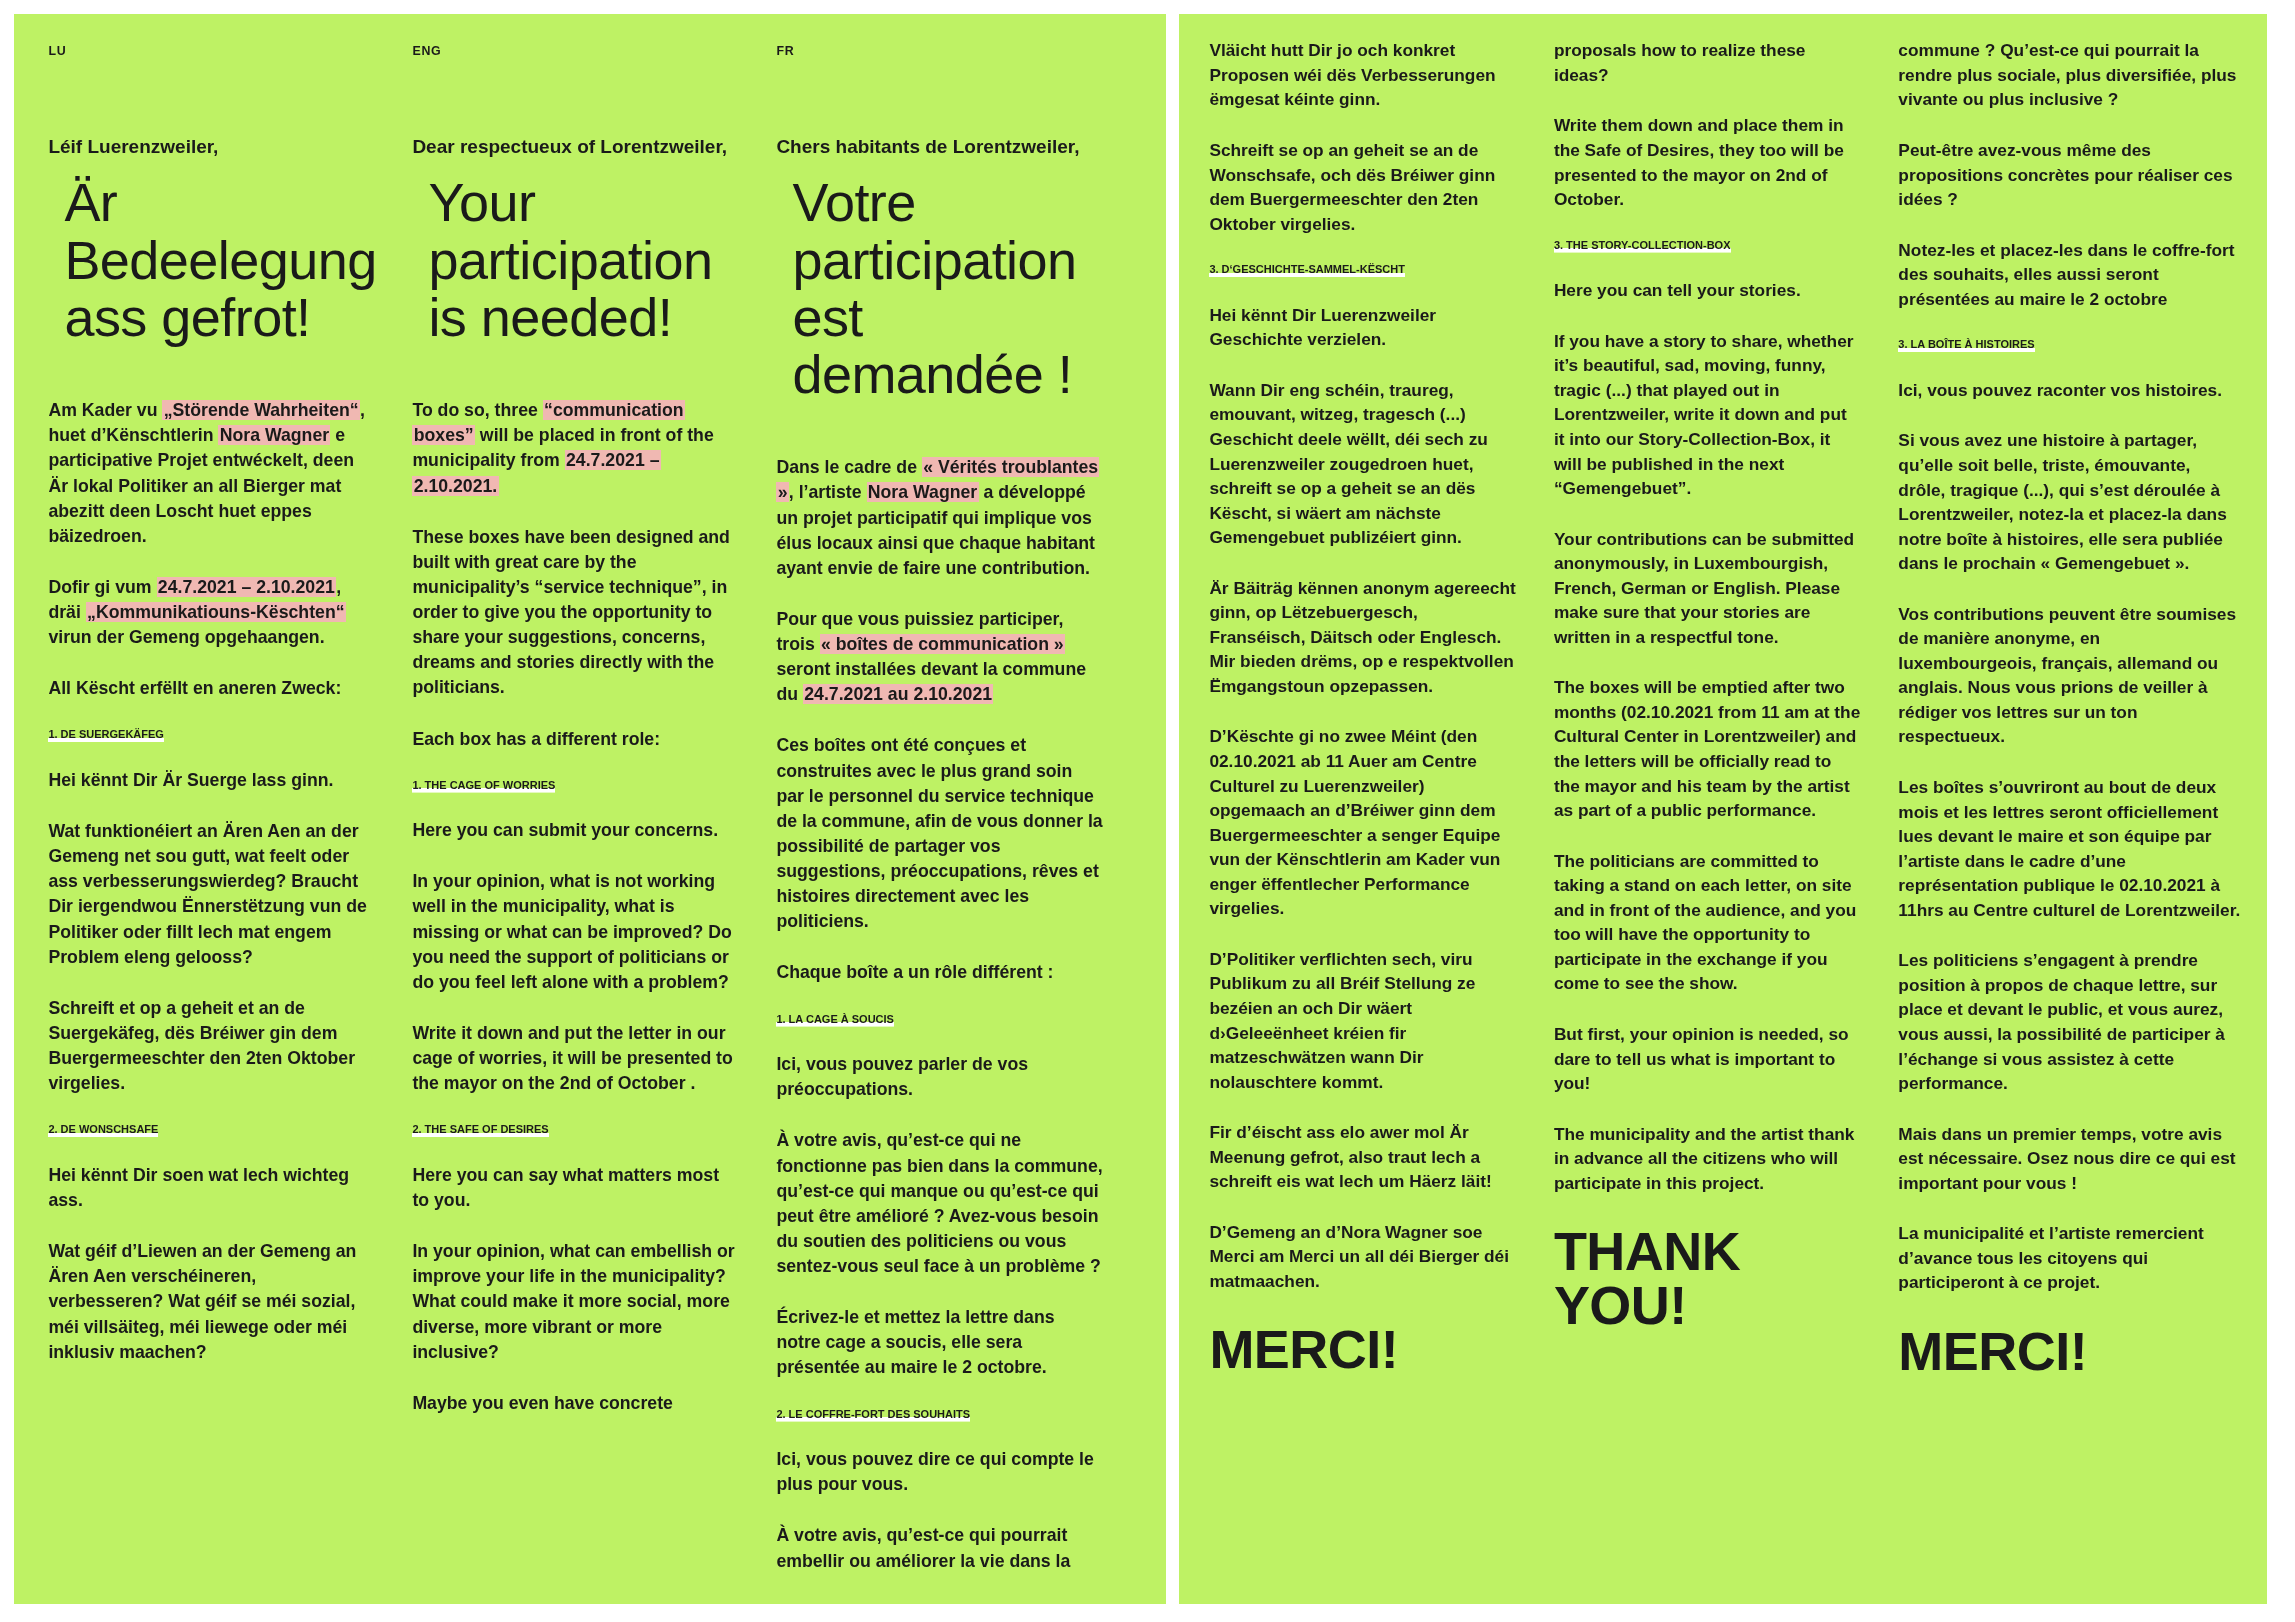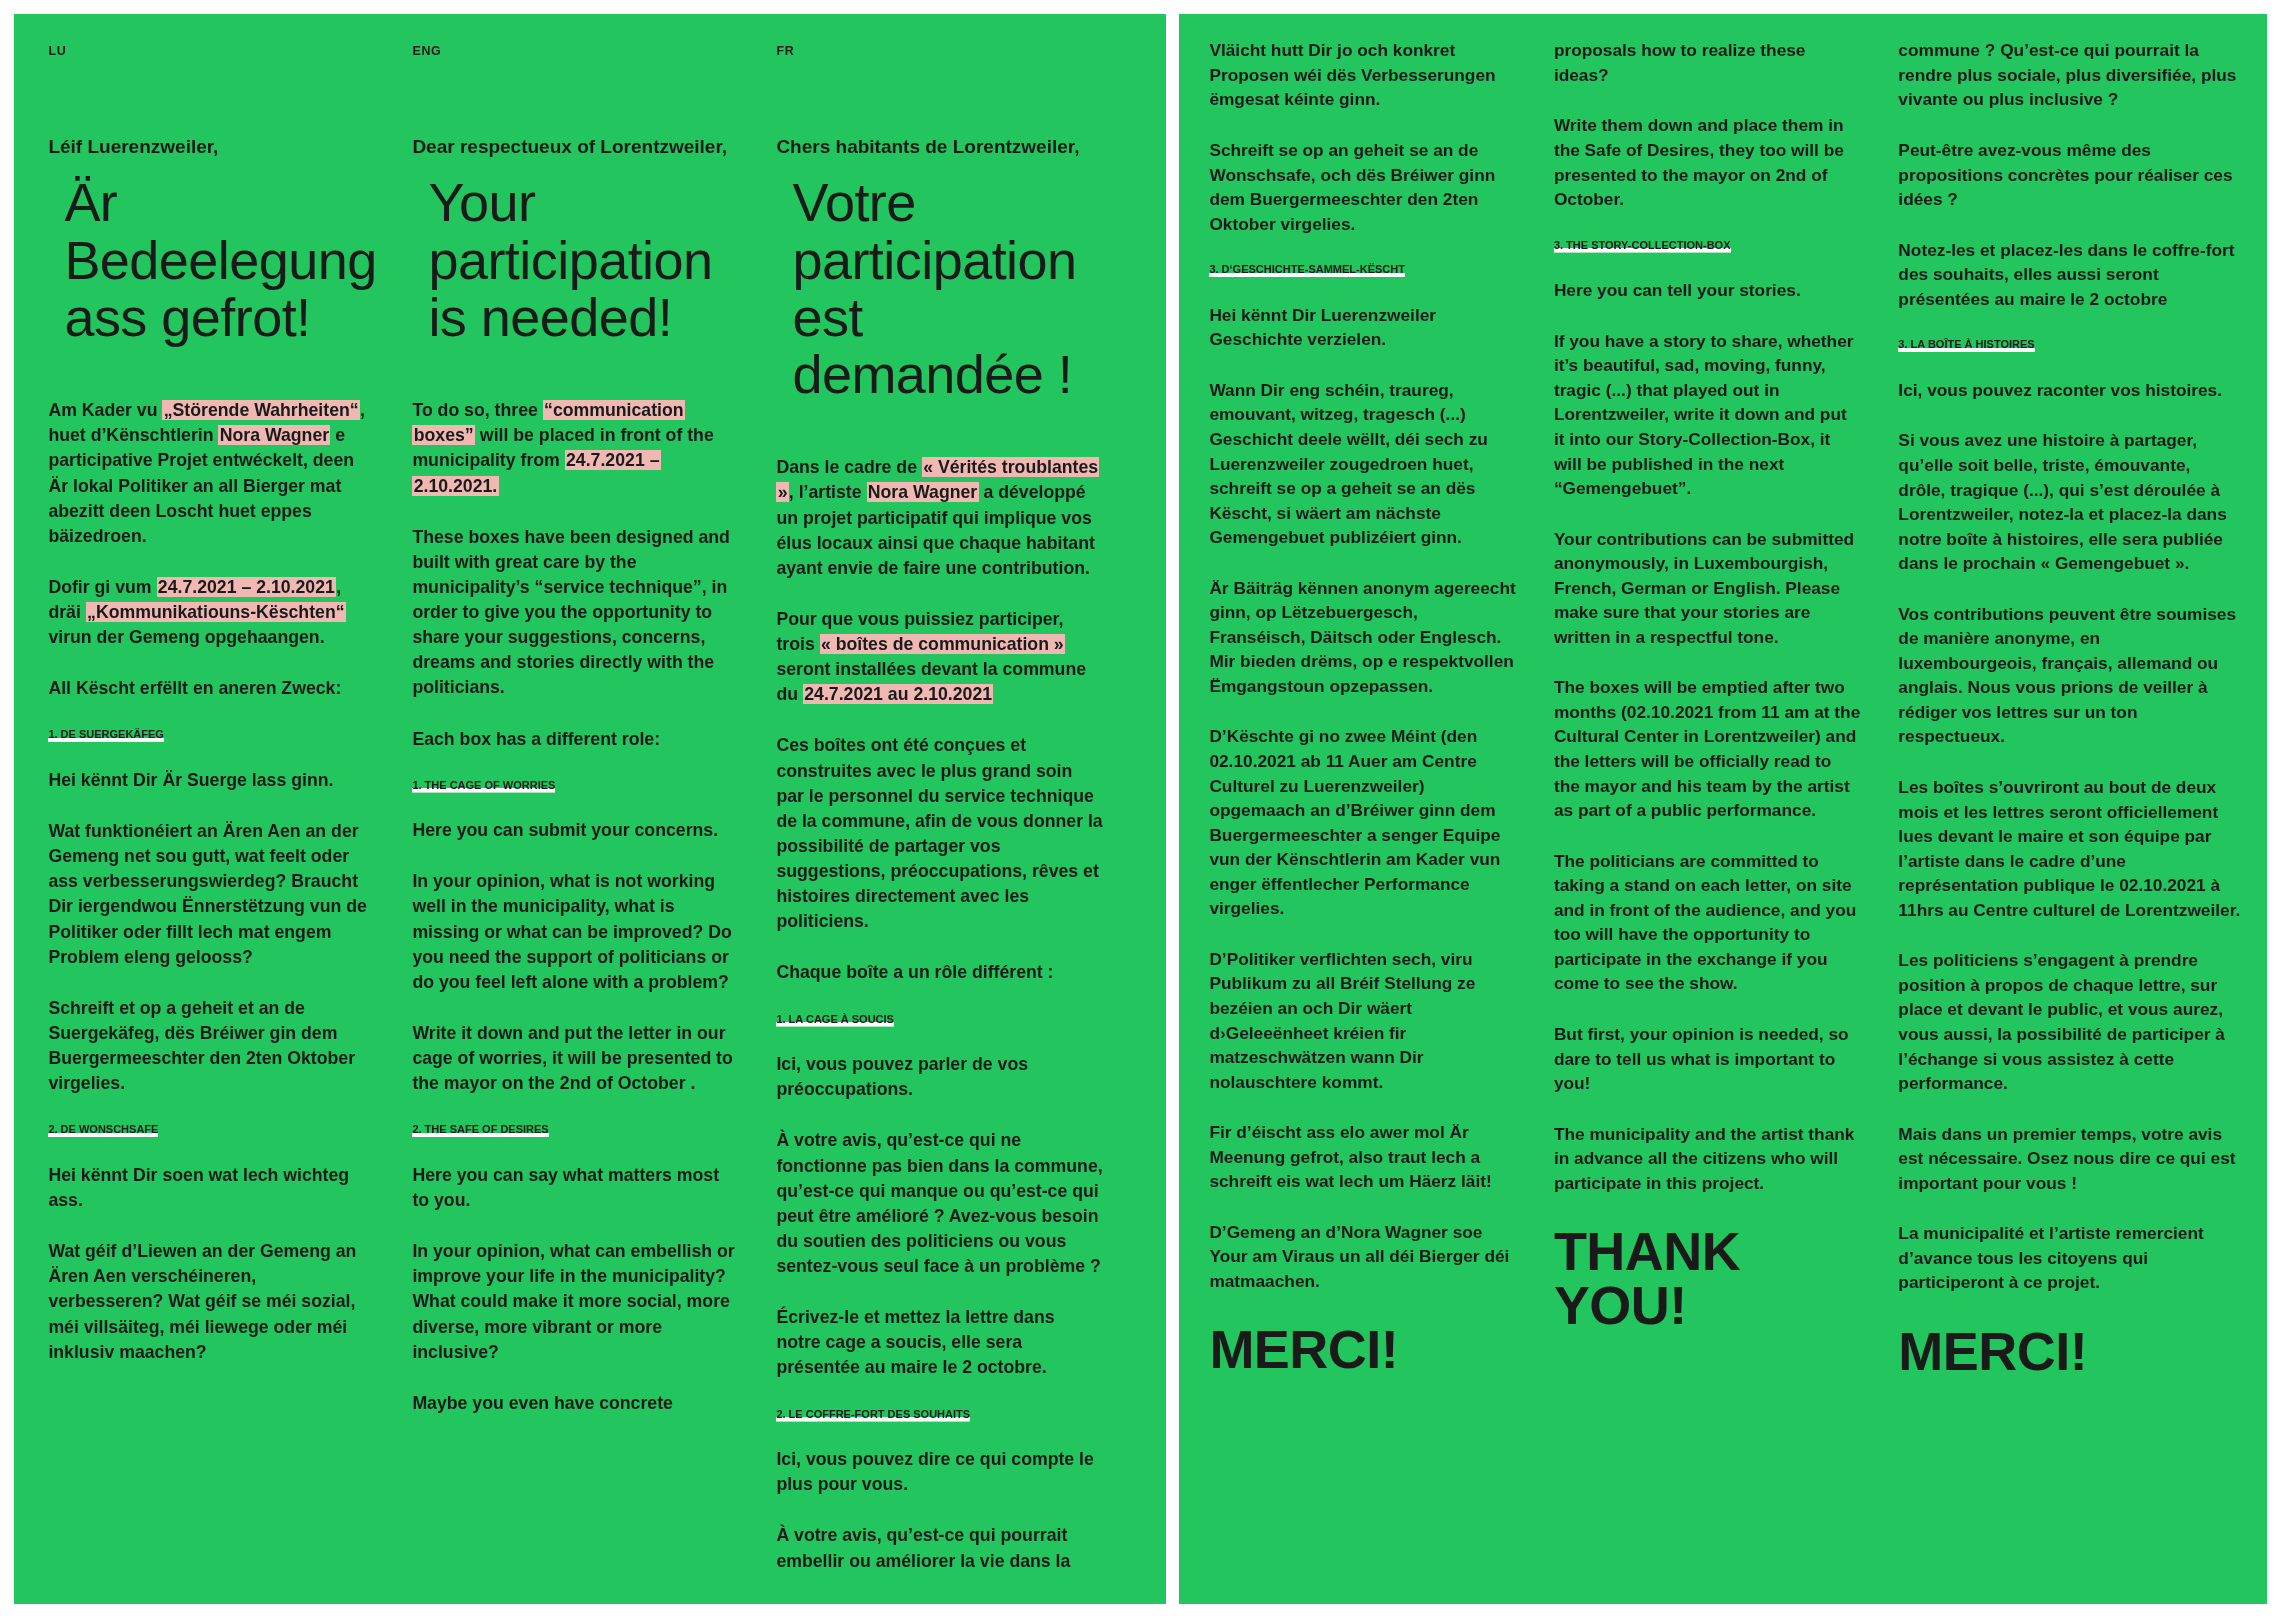--- a/index.html
+++ b/index.html
@@ -14,21 +14,21 @@
     color: #1a1a1a;
     overflow: hidden;
   }
   .spread {
     display: flex;
     width: 2295px;
     height: 1623px;
     background: #ffffff;
   }
   .page {
-    background: #22c55e;
+    background: #bef264;
     position: relative;
     box-sizing: border-box;
   }
   .page-left {
     width: 1152px;
     height: 1590px;
     margin: 14.4px 0 0 14.4px;
     padding: 30px 26px 0 34px;
   }
   .page-right {
@@ -182,21 +182,21 @@
       <div class="col">
         <p class="body">Vläicht hutt Dir jo och konkret Proposen wéi dës Verbesserungen ëmgesat kéinte ginn.</p>
         <p class="body">Schreift se op an geheit se an de Wonschsafe, och dës Bréiwer ginn dem Buergermeeschter den 2ten Oktober virgelies.</p>
         <div class="sec-head"><span class="u">3. D‘GESCHICHTE-SAMMEL-KËSCHT</span></div>
         <p class="body">Hei kënnt Dir Luerenzweiler Geschichte verzielen.</p>
         <p class="body">Wann Dir eng schéin, traureg, emouvant, witzeg, tragesch (...) Geschicht deele wëllt, déi sech zu Luerenzweiler zougedroen huet, schreift se op a geheit se an dës Këscht, si wäert am nächste Gemengebuet publizéiert ginn.</p>
         <p class="body">Är Bäiträg kënnen anonym agereecht ginn, op Lëtzebuergesch, Franséisch, Däitsch oder Englesch. Mir bieden drëms, op e respektvollen Ëmgangstoun opzepassen.</p>
         <p class="body">D’Këschte gi no zwee Méint (den 02.10.2021 ab 11 Auer am Centre Culturel zu Luerenzweiler) opgemaach an d’Bréiwer ginn dem Buergermeeschter a senger Equipe vun der Kënschtlerin am Kader vun enger ëffentlecher Performance virgelies.</p>
         <p class="body">D’Politiker verflichten sech, viru Publikum zu all Bréif Stellung ze bezéien an och Dir wäert d›Geleeënheet kréien fir matzeschwätzen wann Dir nolauschtere kommt.</p>
         <p class="body">Fir d’éischt ass elo awer mol Är Meenung gefrot, also traut lech a schreift eis wat lech um Häerz läit!</p>
-        <p class="body">D’Gemeng an d’Nora Wagner soe Your am Viraus un all déi Bierger déi matmaachen.</p>
+        <p class="body">D’Gemeng an d’Nora Wagner soe Merci am Merci un all déi Bierger déi matmaachen.</p>
         <div class="thanks">MERCI!</div>
       </div>
 
       <div class="col">
         <p class="body">proposals how to realize these ideas?</p>
         <p class="body">Write them down and place them in the Safe of Desires, they too will be presented to the mayor on 2nd of October.</p>
         <div class="sec-head"><span class="u">3. THE STORY-COLLECTION-BOX</span></div>
         <p class="body">Here you can tell your stories.</p>
         <p class="body">If you have a story to share, whether it’s beautiful, sad, moving, funny, tragic (...) that played out in Lorentzweiler, write it down and put it into our Story-Collection-Box, it will be published in the next “Gemengebuet”.</p>
         <p class="body">Your contributions can be submitted anonymously, in Luxembourgish, French, German or English. Please make sure that your stories are written in a respectful tone.</p>

